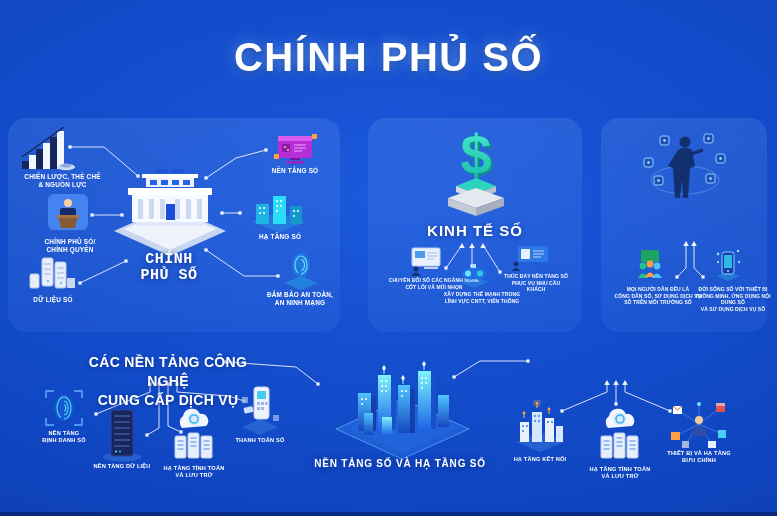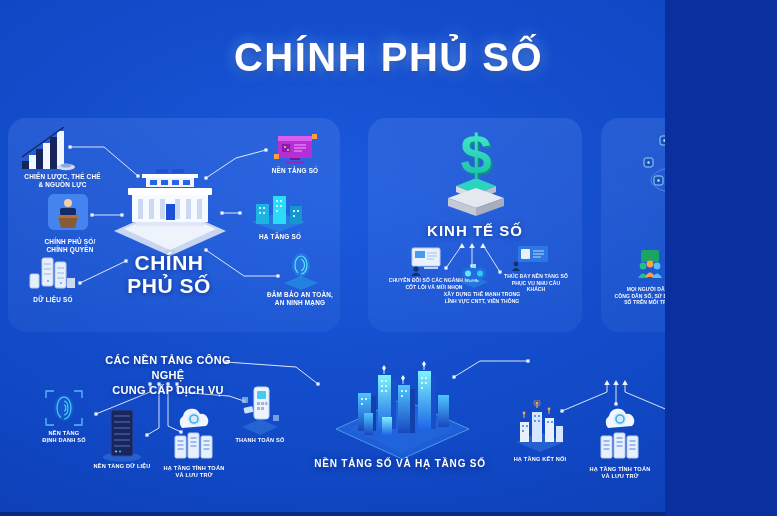--- a/index.html
+++ b/index.html
@@ -1,37 +1,36 @@
 <!DOCTYPE html>
 <html><head>
 <meta charset="utf-8">
 <style>
   html,body{margin:0;padding:0;background:#0a2f9e;}
   #canvas{
-    position:relative;width:652px;height:516px;overflow:hidden;
+    position:relative;width:777px;height:516px;overflow:hidden;
     font-family:"Liberation Sans",sans-serif;
     background:radial-gradient(120% 95% at 50% 38%, #1b59dc 0%, #1149c6 52%, #0b38ac 100%);
-    padding-left:13px;
   }
   #canvas:after{content:"";position:absolute;left:0;right:0;bottom:0;height:4px;background:rgba(4,14,60,.45);}
   .abs{position:absolute;}
   .panel{
     position:absolute;border-radius:18px;
     background:
       radial-gradient(rgba(255,255,255,0.05) .8px, transparent .9px) 0 0/9px 9px,
       linear-gradient(rgba(140,180,255,0.16), rgba(110,160,250,0.10));
   }
   .lbl{color:#fff;font-weight:700;text-align:center;white-space:pre-line;text-transform:uppercase;line-height:1.25;}
   .title{font-size:40px;font-weight:800;letter-spacing:1.5px;text-shadow:0 0 14px rgba(140,195,255,.65), 0 2px 6px rgba(5,25,90,.5);}
   .panel-title{font-size:15px;letter-spacing:1px;text-shadow:0 1px 5px rgba(8,30,100,.6);}
-  .gov-center{font-size:21px;line-height:1.08;letter-spacing:.5px;text-shadow:0 1px 5px rgba(8,30,100,.6);}
+  .gov-center{font-size:15px;line-height:1.08;letter-spacing:.5px;text-shadow:0 1px 5px rgba(8,30,100,.6);font-family:Liberation Mono, monospace;}
   .node-lbl{font-size:6.4px;letter-spacing:.2px;}
   .tiny-lbl{font-size:5px;letter-spacing:.1px;opacity:.95;line-height:1.3;}
   .item-lbl{font-size:5.6px;letter-spacing:.2px;line-height:1.3;}
-  .sec-header{font-size:11px;letter-spacing:.3px;line-height:1.35;text-shadow:0 1px 4px rgba(8,30,100,.6);}
+  .sec-header{font-size:14px;letter-spacing:.3px;line-height:1.35;text-shadow:0 1px 4px rgba(8,30,100,.6);}
   .bottom-center{font-size:10px;letter-spacing:.8px;text-shadow:0 1px 6px rgba(8,30,100,.7);}
   svg{display:block;}
   #wires{position:absolute;left:0;top:0;z-index:1;}
   .ico,.lbl{z-index:2;}
 </style>
 </head>
 <body>
 
 <div id="canvas">
 

